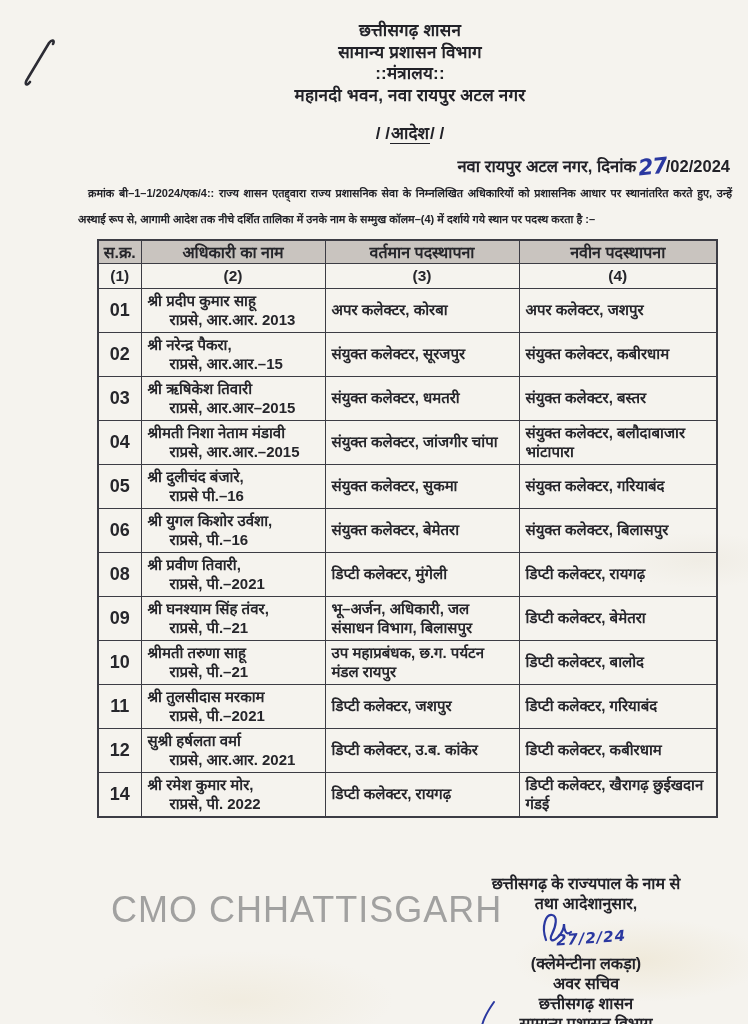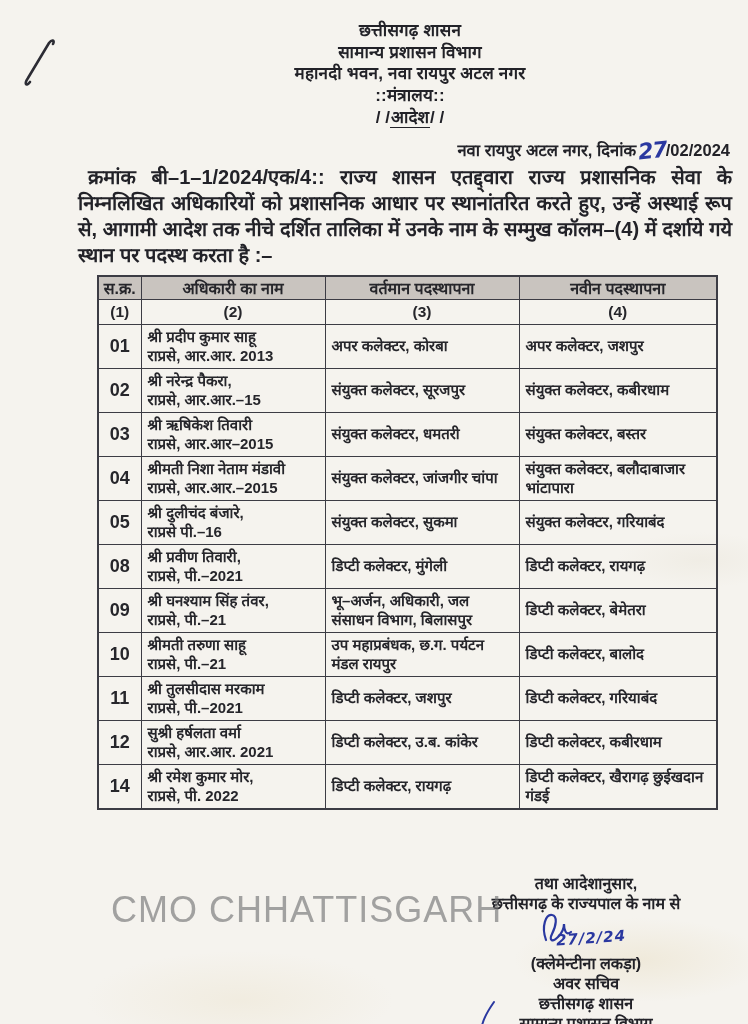--- a/index.html
+++ b/index.html
@@ -13,41 +13,41 @@
       radial-gradient(ellipse 120px 40px at 700px 560px, rgba(210,200,175,.15), rgba(0,0,0,0) 70%),
       #f5f3ee;
     color:#26262b;
   }
   
   .corner-mark { position:absolute; left:18px; top:36px; }
 
   .doc-header { margin-left:90px; width:640px; padding-top:20px; text-align:center;
     font-weight:700; font-size:17px; line-height:21.5px; color:#222228; }
   .doc-header .hline { letter-spacing:.2px; }
-  .order-line { font-size:17px; margin-top:1px; }
+  .order-line { font-size:17px; margin-top:17px; }
   .order-word { border-bottom:1.6px solid #222228; padding:0 1px; }
 
   .date-line { text-align:right; padding-right:18px; margin-top:7px;
     font-weight:700; font-size:16.5px; color:#222228; }
   .hand { color:#2a38a0; font-family:"DejaVu Sans",sans-serif; font-style:italic; font-weight:700; }
   .hand-day { display:inline-block; font-size:22px; transform:rotate(-6deg) translateY(2px); letter-spacing:-1px; margin:0 -1px 0 2px; }
 
   .body-para { margin:3px 16px 0 78px; text-align:justify; text-indent:10px;
-    font-weight:700; font-size:20px; line-height:26px; color:#222228; }
+    font-weight:700; font-size:11px; line-height:26px; color:#222228; }
 
   table.officer-table { margin:7px 0 0 97px; width:619px; border-collapse:collapse;
     border:2px solid #3c3c44; table-layout:fixed; }
   .officer-table col.c1 { width:43px; } .officer-table col.c2 { width:184px; }
   .officer-table col.c3 { width:194px; } .officer-table col.c4 { width:198px; }
   .officer-table th, .officer-table td { border:1.4px solid #3c3c44; vertical-align:middle; }
   .officer-table thead th { background:#c9c4bf; font-weight:700; font-size:16px; height:16px; text-align:center; }
   .officer-table tr.colnums td { height:25px; text-align:center; font-weight:700; font-size:15.5px; }
   .officer-table tbody td { font-weight:700; font-size:15px; line-height:18.5px; padding:3px 6px; }
   .officer-table tbody td.sno { text-align:center; font-family:"Liberation Sans",sans-serif; font-size:18px; }
-  .officer-table tbody td .l2 { display:block; } 
+  .officer-table tbody td .l2 { display:block;margin-left:22px; } 
 
   .sign-block { position:absolute; top:874px; left:452px; width:268px; text-align:center;
     font-weight:700; font-size:16px; line-height:20px; color:#222228; }
   .sig-row { position:relative; height:40px; }
   .sig-scribble { position:absolute; left:86px; top:-4px; }
   .sig-date { position:absolute; left:104px; top:14px; font-size:15px; transform:rotate(-4deg); letter-spacing:1px; }
   .dept-line { position:relative; }
   .dept-tick { position:absolute; left:22px; top:-14px; }
 
   .watermark { position:absolute; left:111px; top:889px; font-size:36px; font-weight:400;
@@ -58,22 +58,22 @@
 
 <div class="page">
 
   <svg class="corner-mark" width="44" height="58" viewBox="0 0 44 58">
     <path d="M35,8 C37,4 34,3 31,7 L10,42 C6,48 8,51 12,46" fill="none" stroke="#2c2c34" stroke-width="2.6" stroke-linecap="round"></path>
   </svg>
 
   <div class="doc-header">
     <div class="hline">छत्तीसगढ़ शासन</div>
     <div class="hline">सामान्य प्रशासन विभाग</div>
+    <div class="hline">::मंत्रालय::</div>
     <div class="hline">महानदी भवन, नवा रायपुर अटल नगर</div>
-    <div class="hline">::मंत्रालय::</div>
     <div class="order-line"><span>/ /</span><span class="order-word">आदेश</span><span>/ /</span></div>
   </div>
 
   <div class="date-line">
     <span>नवा रायपुर अटल नगर, दिनांक</span><span class="hand hand-day">27</span><span>/02/2024</span>
   </div>
 
   <div class="body-para">क्रमांक बी–1–1/2024/एक/4:: राज्य शासन एतद्द्वारा राज्य प्रशासनिक सेवा के निम्नलिखित अधिकारियों को प्रशासनिक आधार पर स्थानांतरित करते हुए, उन्हें अस्थाई रूप से, आगामी आदेश तक नीचे दर्शित तालिका में उनके नाम के सम्मुख कॉलम–(4) में दर्शाये गये स्थान पर पदस्थ करता है :–</div>
 
   <table class="officer-table">
@@ -127,20 +127,26 @@
       <td>संयुक्त कलेक्टर, बलौदाबाजार भांटापारा</td>
     </tr>
 
     <tr>
       <td class="sno">05</td>
       <td><span>श्री दुलीचंद बंजारे,</span><span class="l2">राप्रसे पी.–16</span></td>
       <td>संयुक्त कलेक्टर, सुकमा</td>
       <td>संयुक्त कलेक्टर, गरियाबंद</td>
     </tr>
 
+    <tr>
+      <td class="sno">06</td>
+      <td><span>श्री युगल किशोर उर्वशा,</span><span class="l2">राप्रसे, पी.–16</span></td>
+      <td>संयुक्त कलेक्टर, बेमेतरा</td>
+      <td>संयुक्त कलेक्टर, बिलासपुर</td>
+    </tr>
 
 
     <tr>
       <td class="sno">08</td>
       <td><span>श्री प्रवीण तिवारी,</span><span class="l2">राप्रसे, पी.–2021</span></td>
       <td>डिप्टी कलेक्टर, मुंगेली</td>
       <td>डिप्टी कलेक्टर, रायगढ़</td>
     </tr>
 
     <tr>
@@ -175,22 +181,22 @@
     <tr>
       <td class="sno">14</td>
       <td><span>श्री रमेश कुमार मोर,</span><span class="l2">राप्रसे, पी. 2022</span></td>
       <td>डिप्टी कलेक्टर, रायगढ़</td>
       <td>डिप्टी कलेक्टर, खैरागढ़ छुईखदान गंडई</td>
     </tr>
   </tbody>
   </table>
 
   <div class="sign-block">
+    <div>छत्तीसगढ़ के राज्यपाल के नाम से</div>
     <div>तथा आदेशानुसार,</div>
-    <div>छत्तीसगढ़ के राज्यपाल के नाम से</div>
     <div class="sig-row">
       <svg class="sig-scribble" width="46" height="40" viewBox="0 0 46 40">
         <path d="M8,30 C3,16 8,4 14,5 C20,6 18,16 14,24 C11,30 14,33 20,27 C24,23 26,18 26,14 C26,20 28,26 33,22" fill="none" stroke="#2a38a0" stroke-width="2.2" stroke-linecap="round"></path>
       </svg>
       <span class="hand sig-date">27/2/24</span>
     </div>
     <div>(क्लेमेन्टीना लकड़ा)</div>
     <div>अवर सचिव</div>
     <div>छत्तीसगढ़ शासन</div>
     <div class="dept-line">

